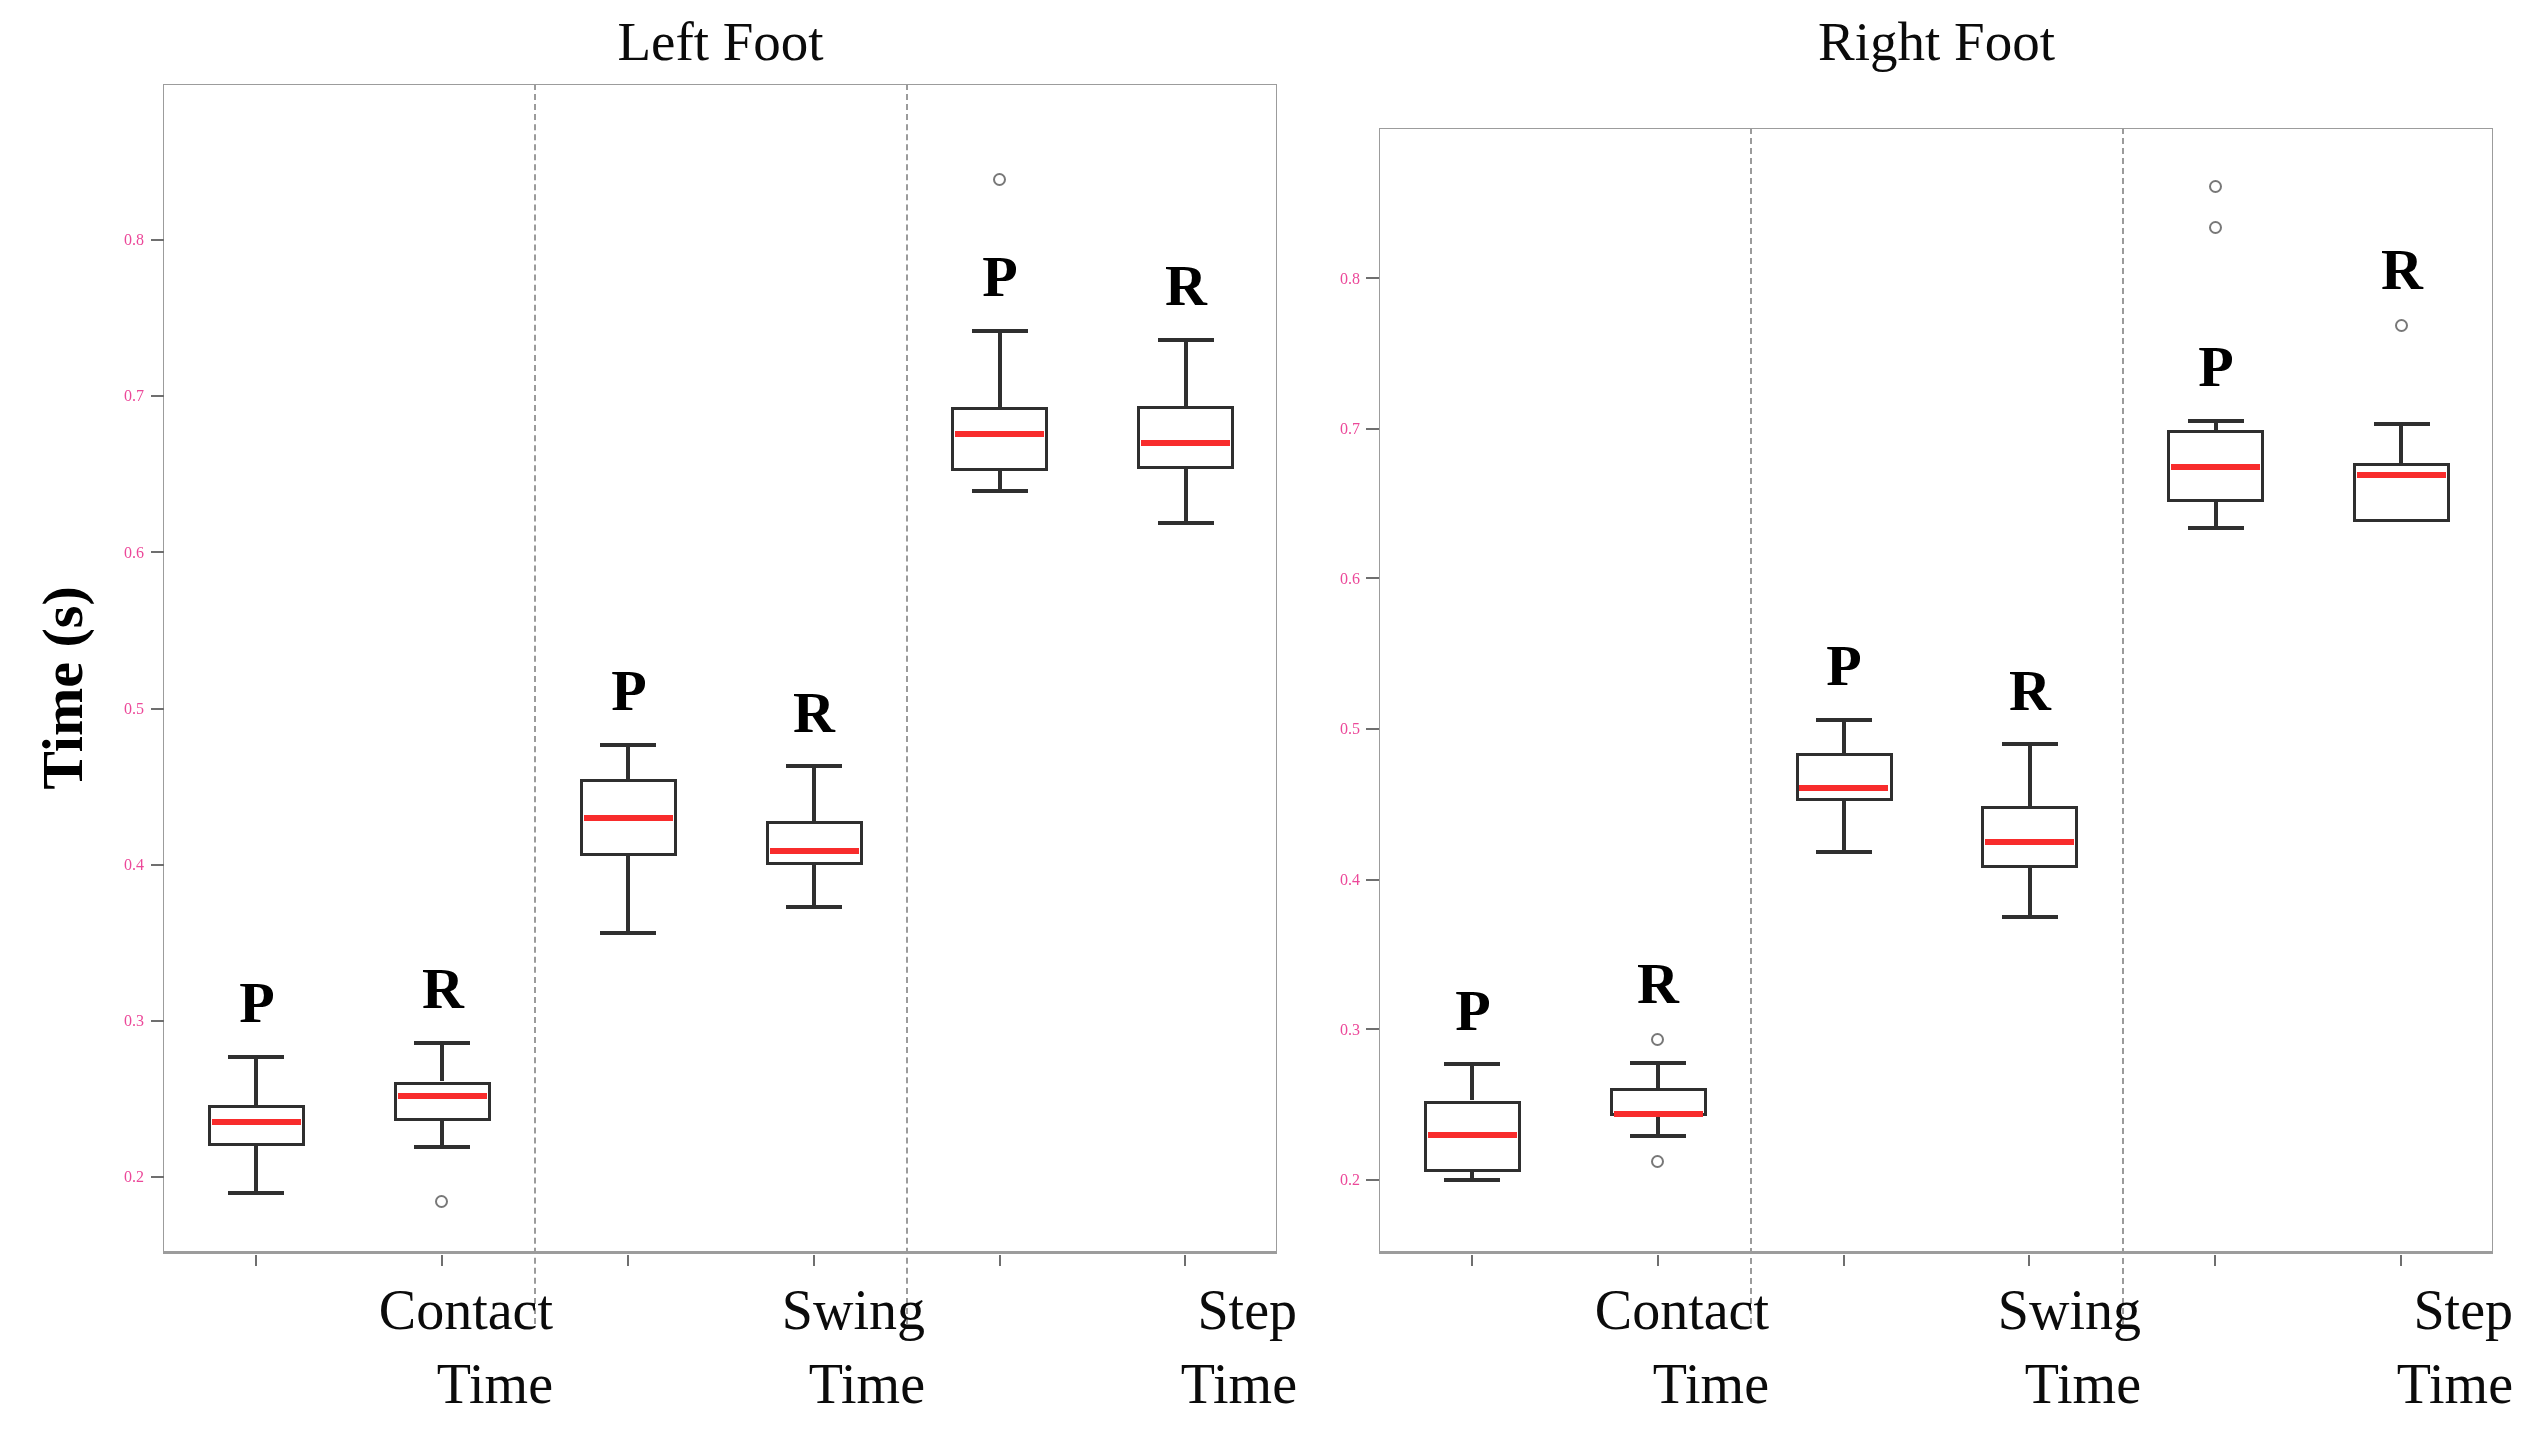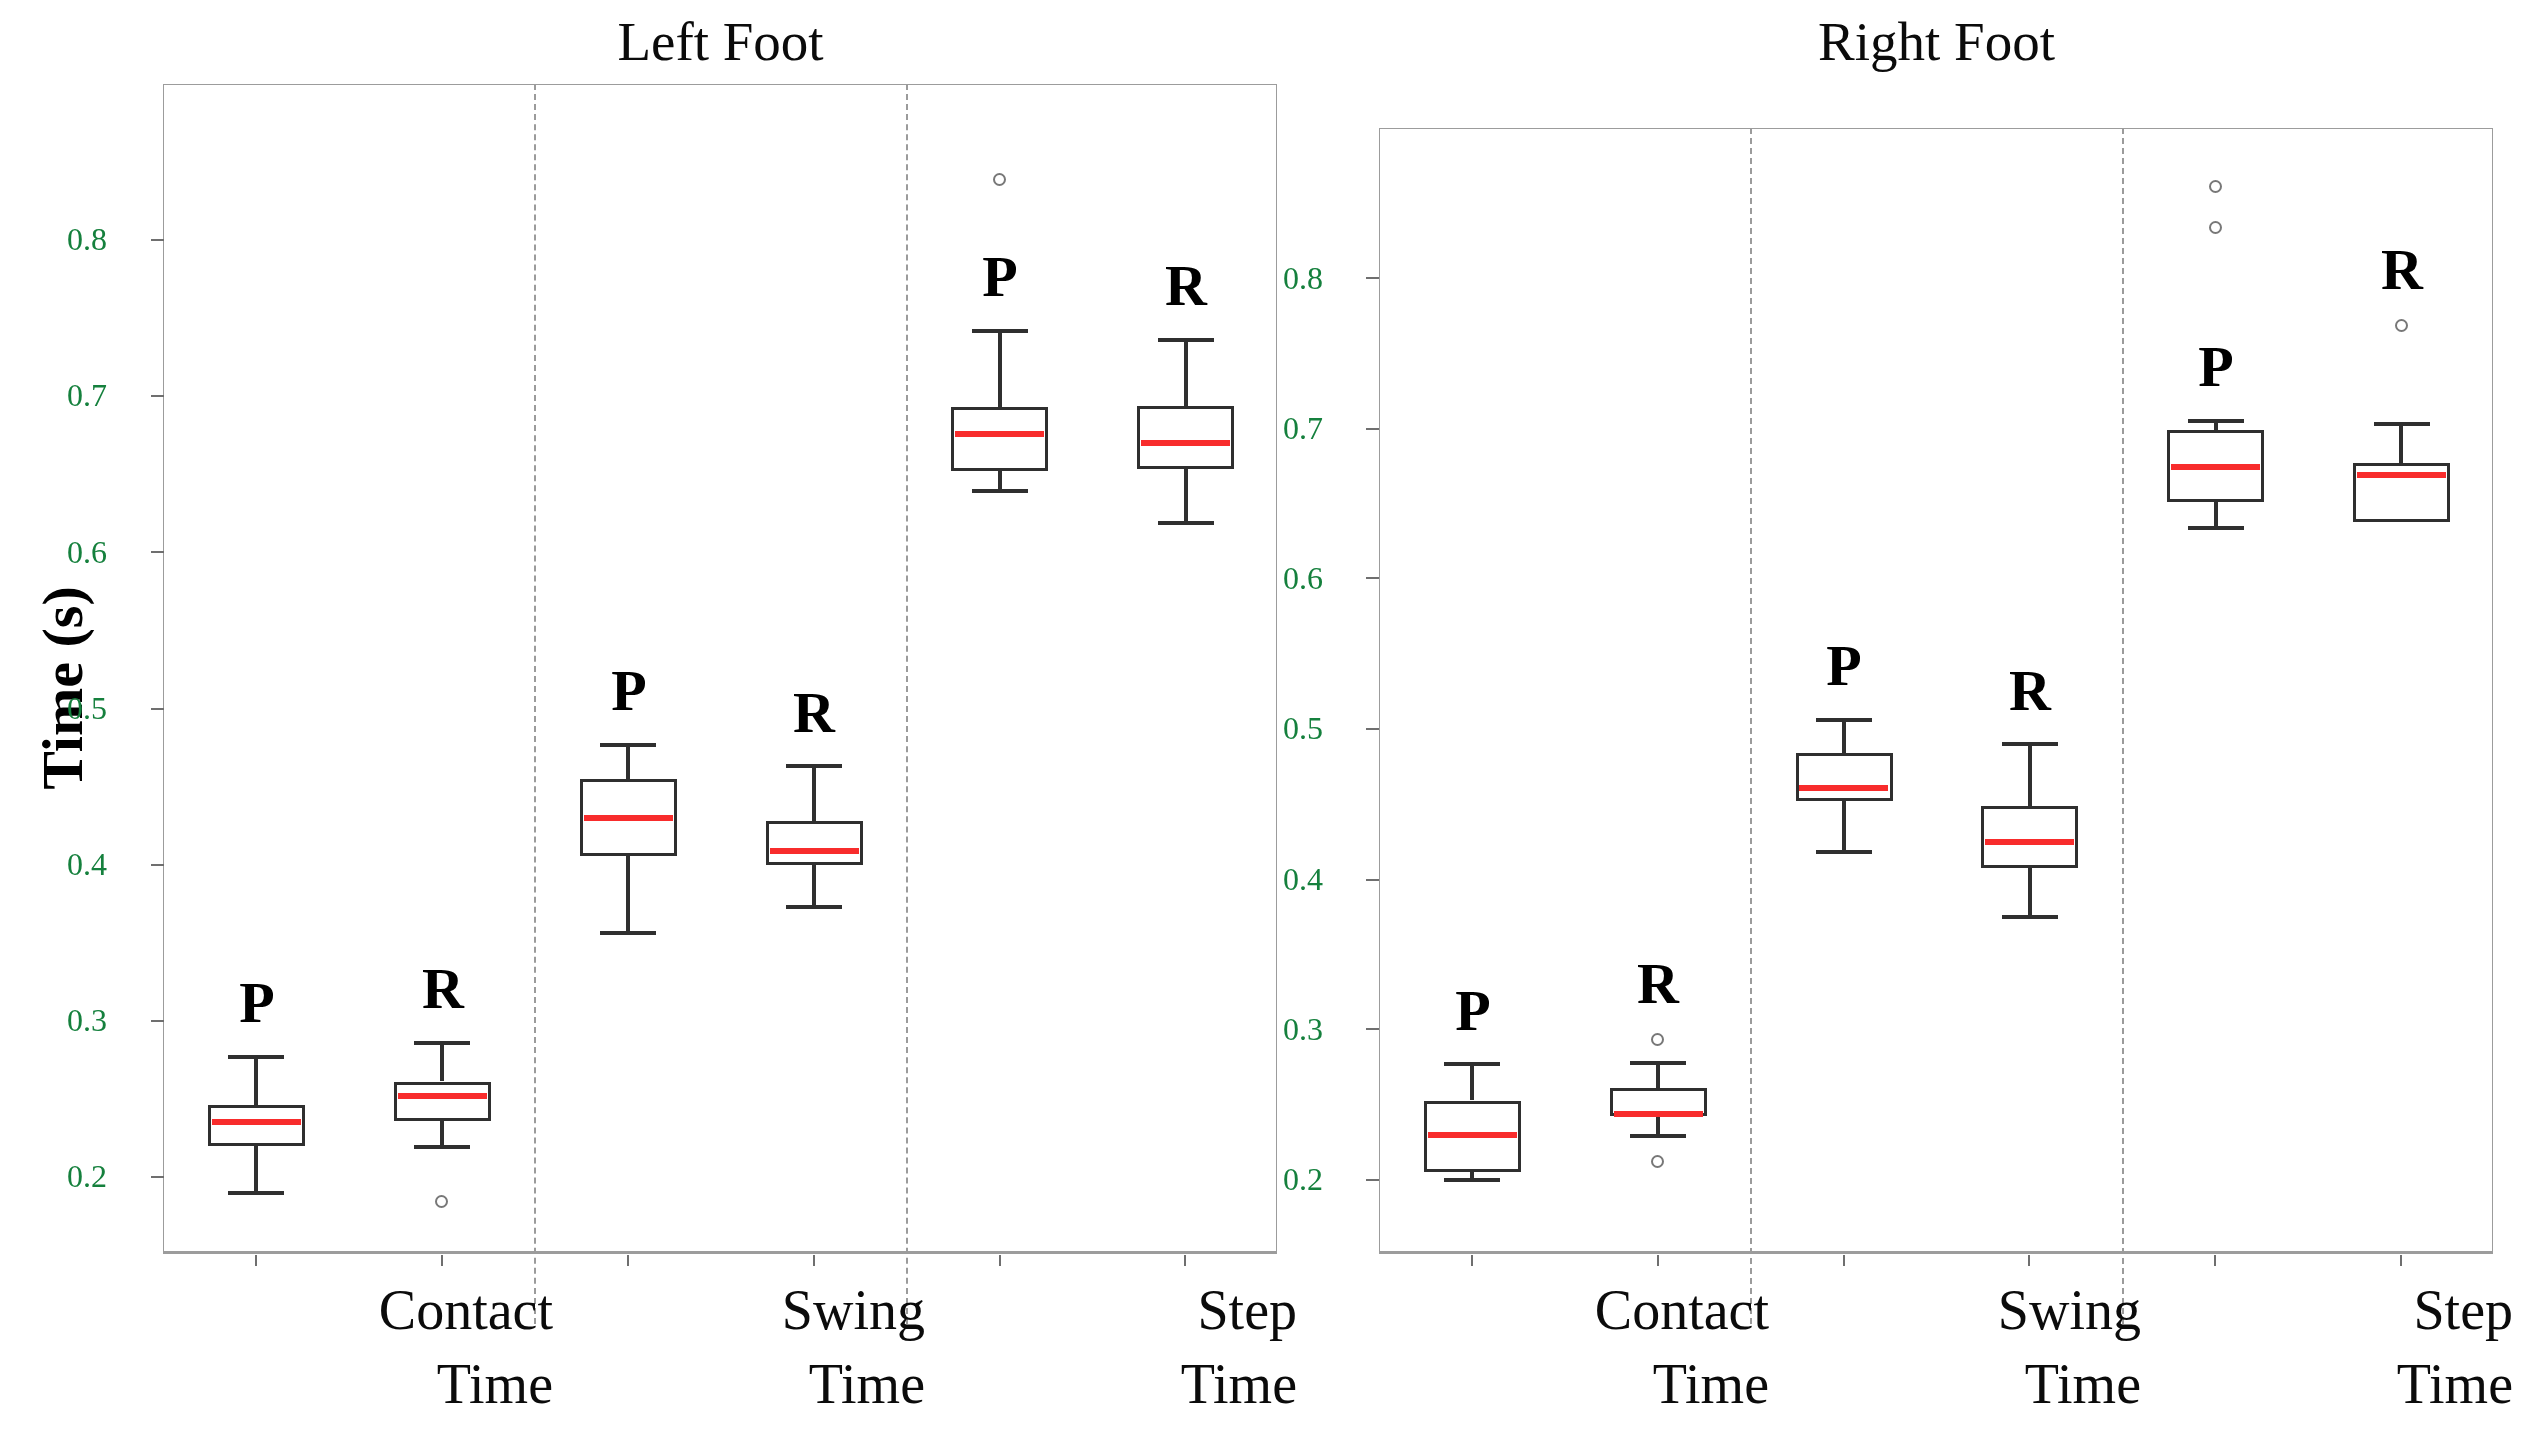--- a/index.html
+++ b/index.html
@@ -42,24 +42,24 @@
   }
   .divider {
     position: absolute;
     width: 0;
     border-left: 2.4px dashed #9b9b9b;
   }
   .ytick-mark { position: absolute; height: 2.4px; background: #6f6f6f; }
   .ytick-label {
     position: absolute;
     width: 114px;
-    text-align: center;
-    font-size: 32px;
+    text-align: right;
+    font-size: 16px;
     line-height: 31px;
-    color: #15803d;
+    color: #ec4899;
     white-space: nowrap;
   }
   .xtick-mark { position: absolute; width: 2.4px; background: #6f6f6f; }
   .whisker-stem { position: absolute; }
   .whisker-cap { position: absolute; }
   .box-rect { position: absolute; background: #ffffff; box-sizing: border-box; }
   .median-line { position: absolute; }
   .outlier {
     position: absolute;
     width: 9.4px; height: 9.4px;

